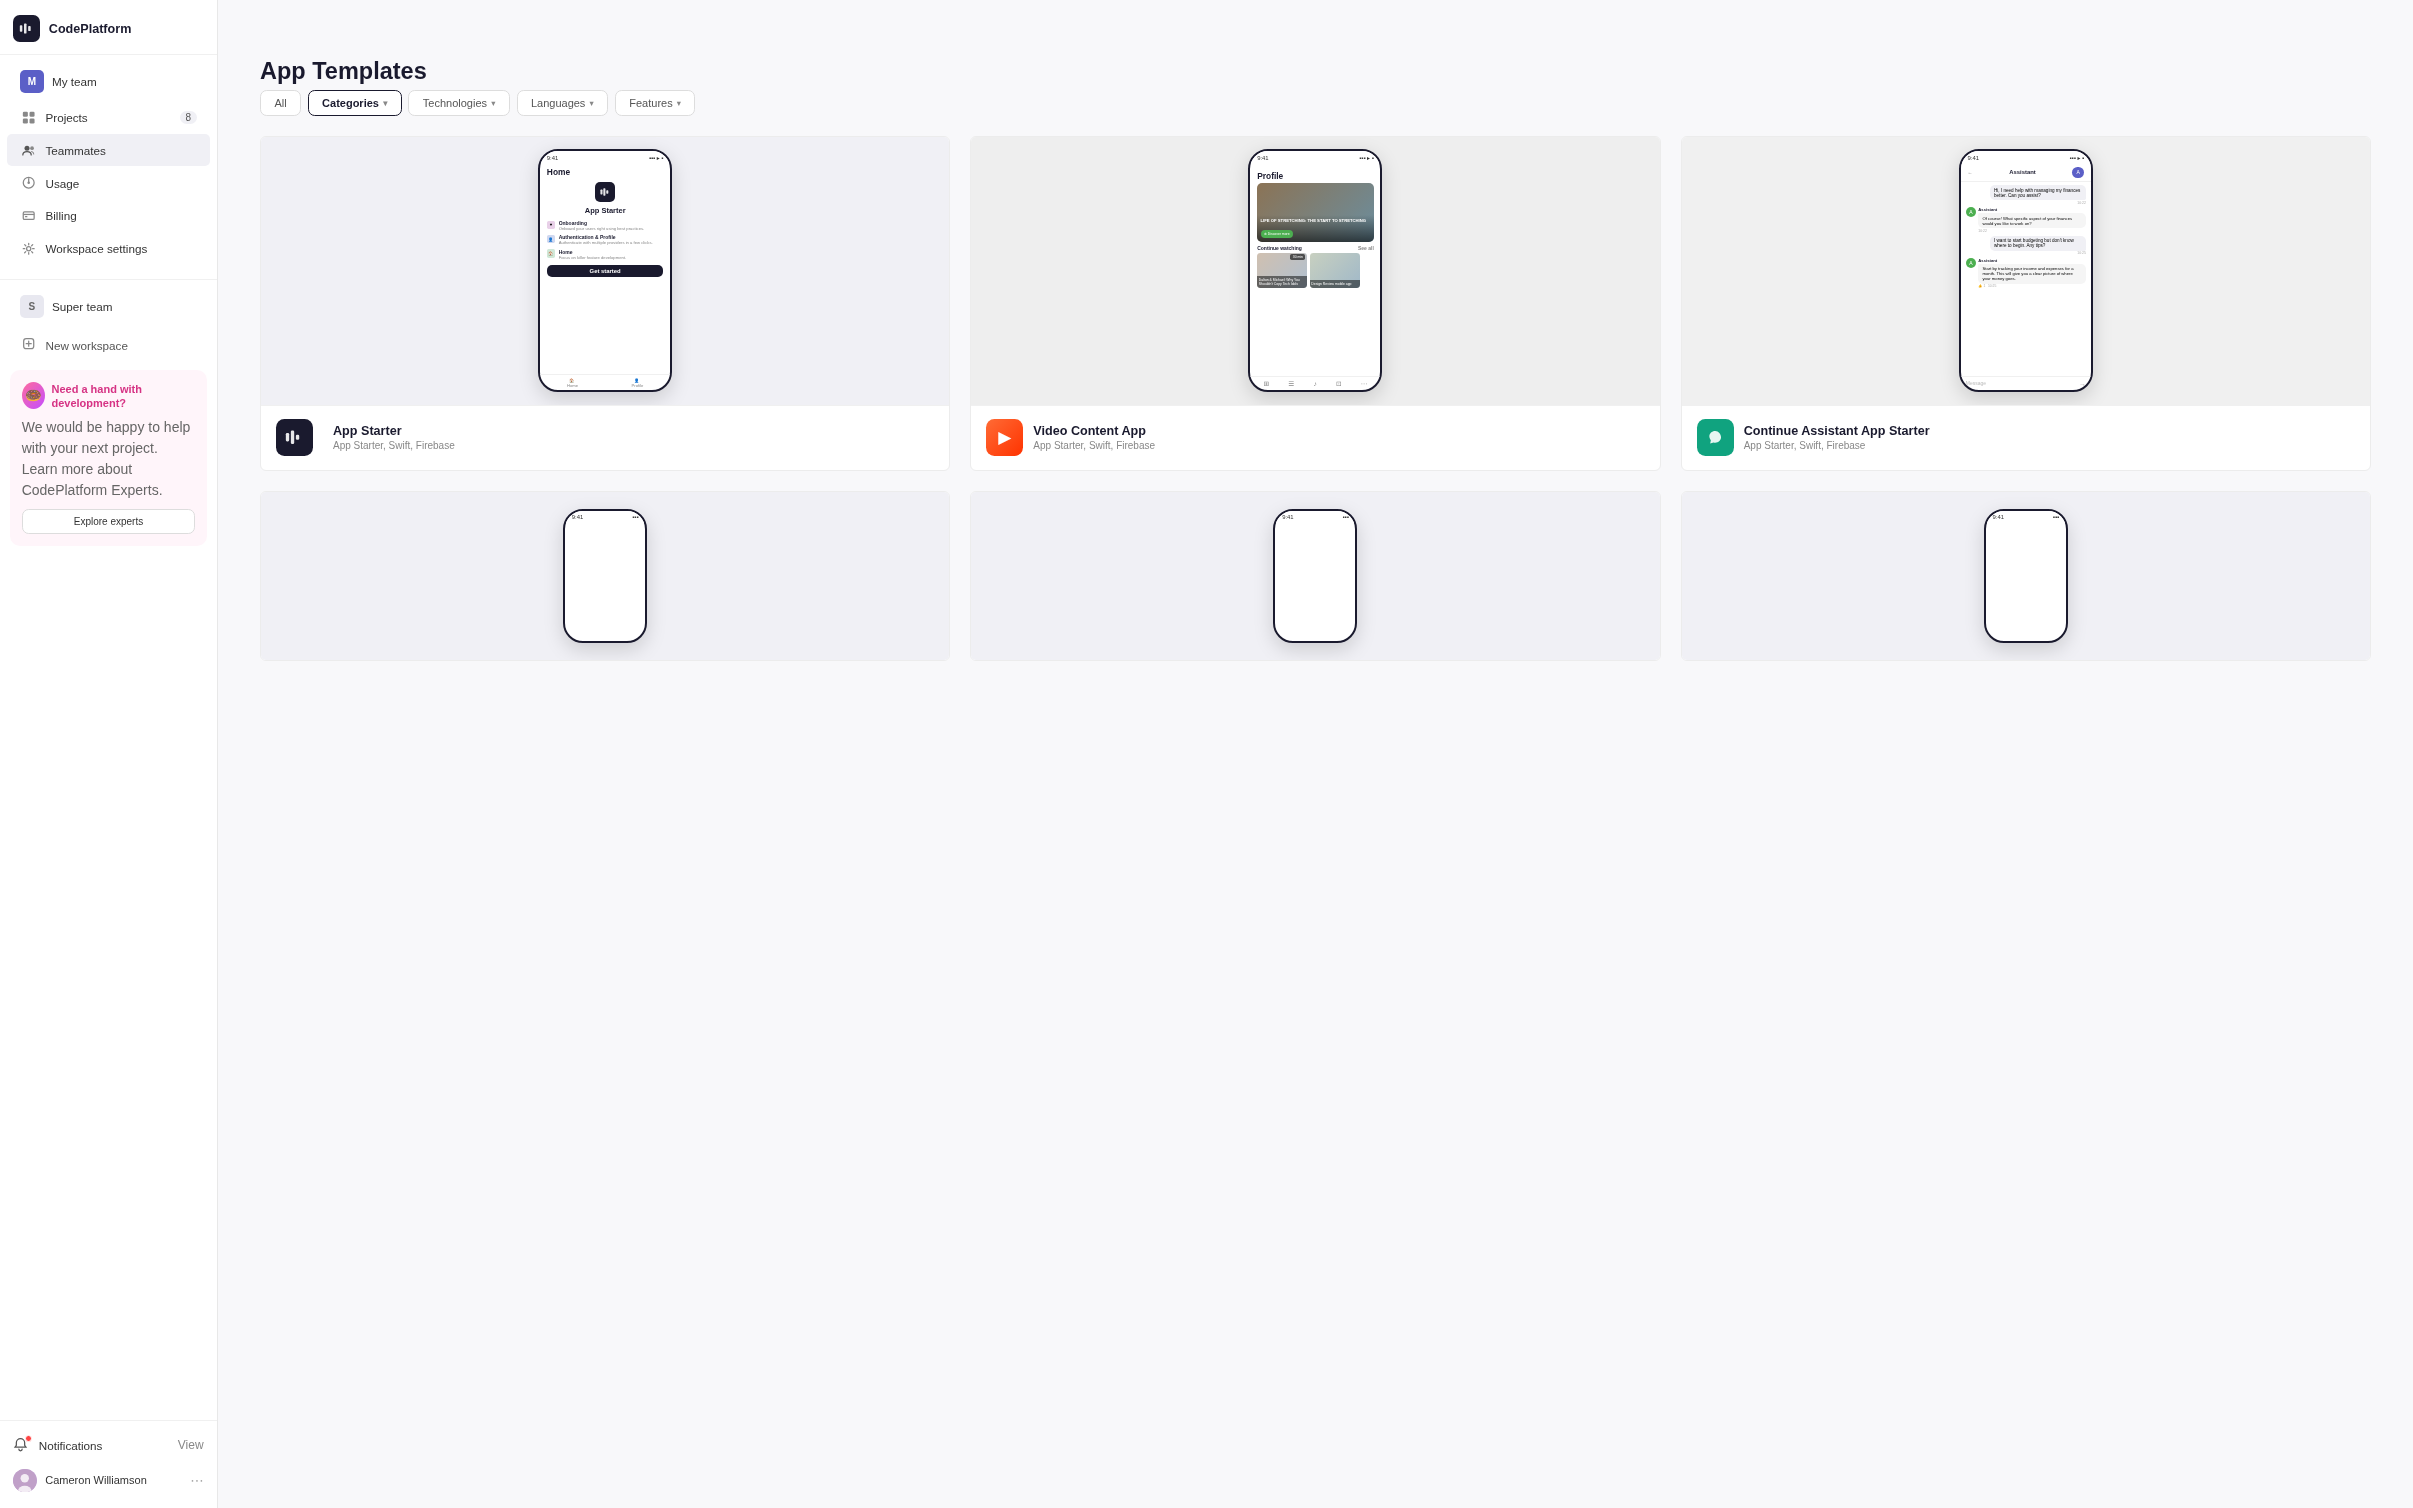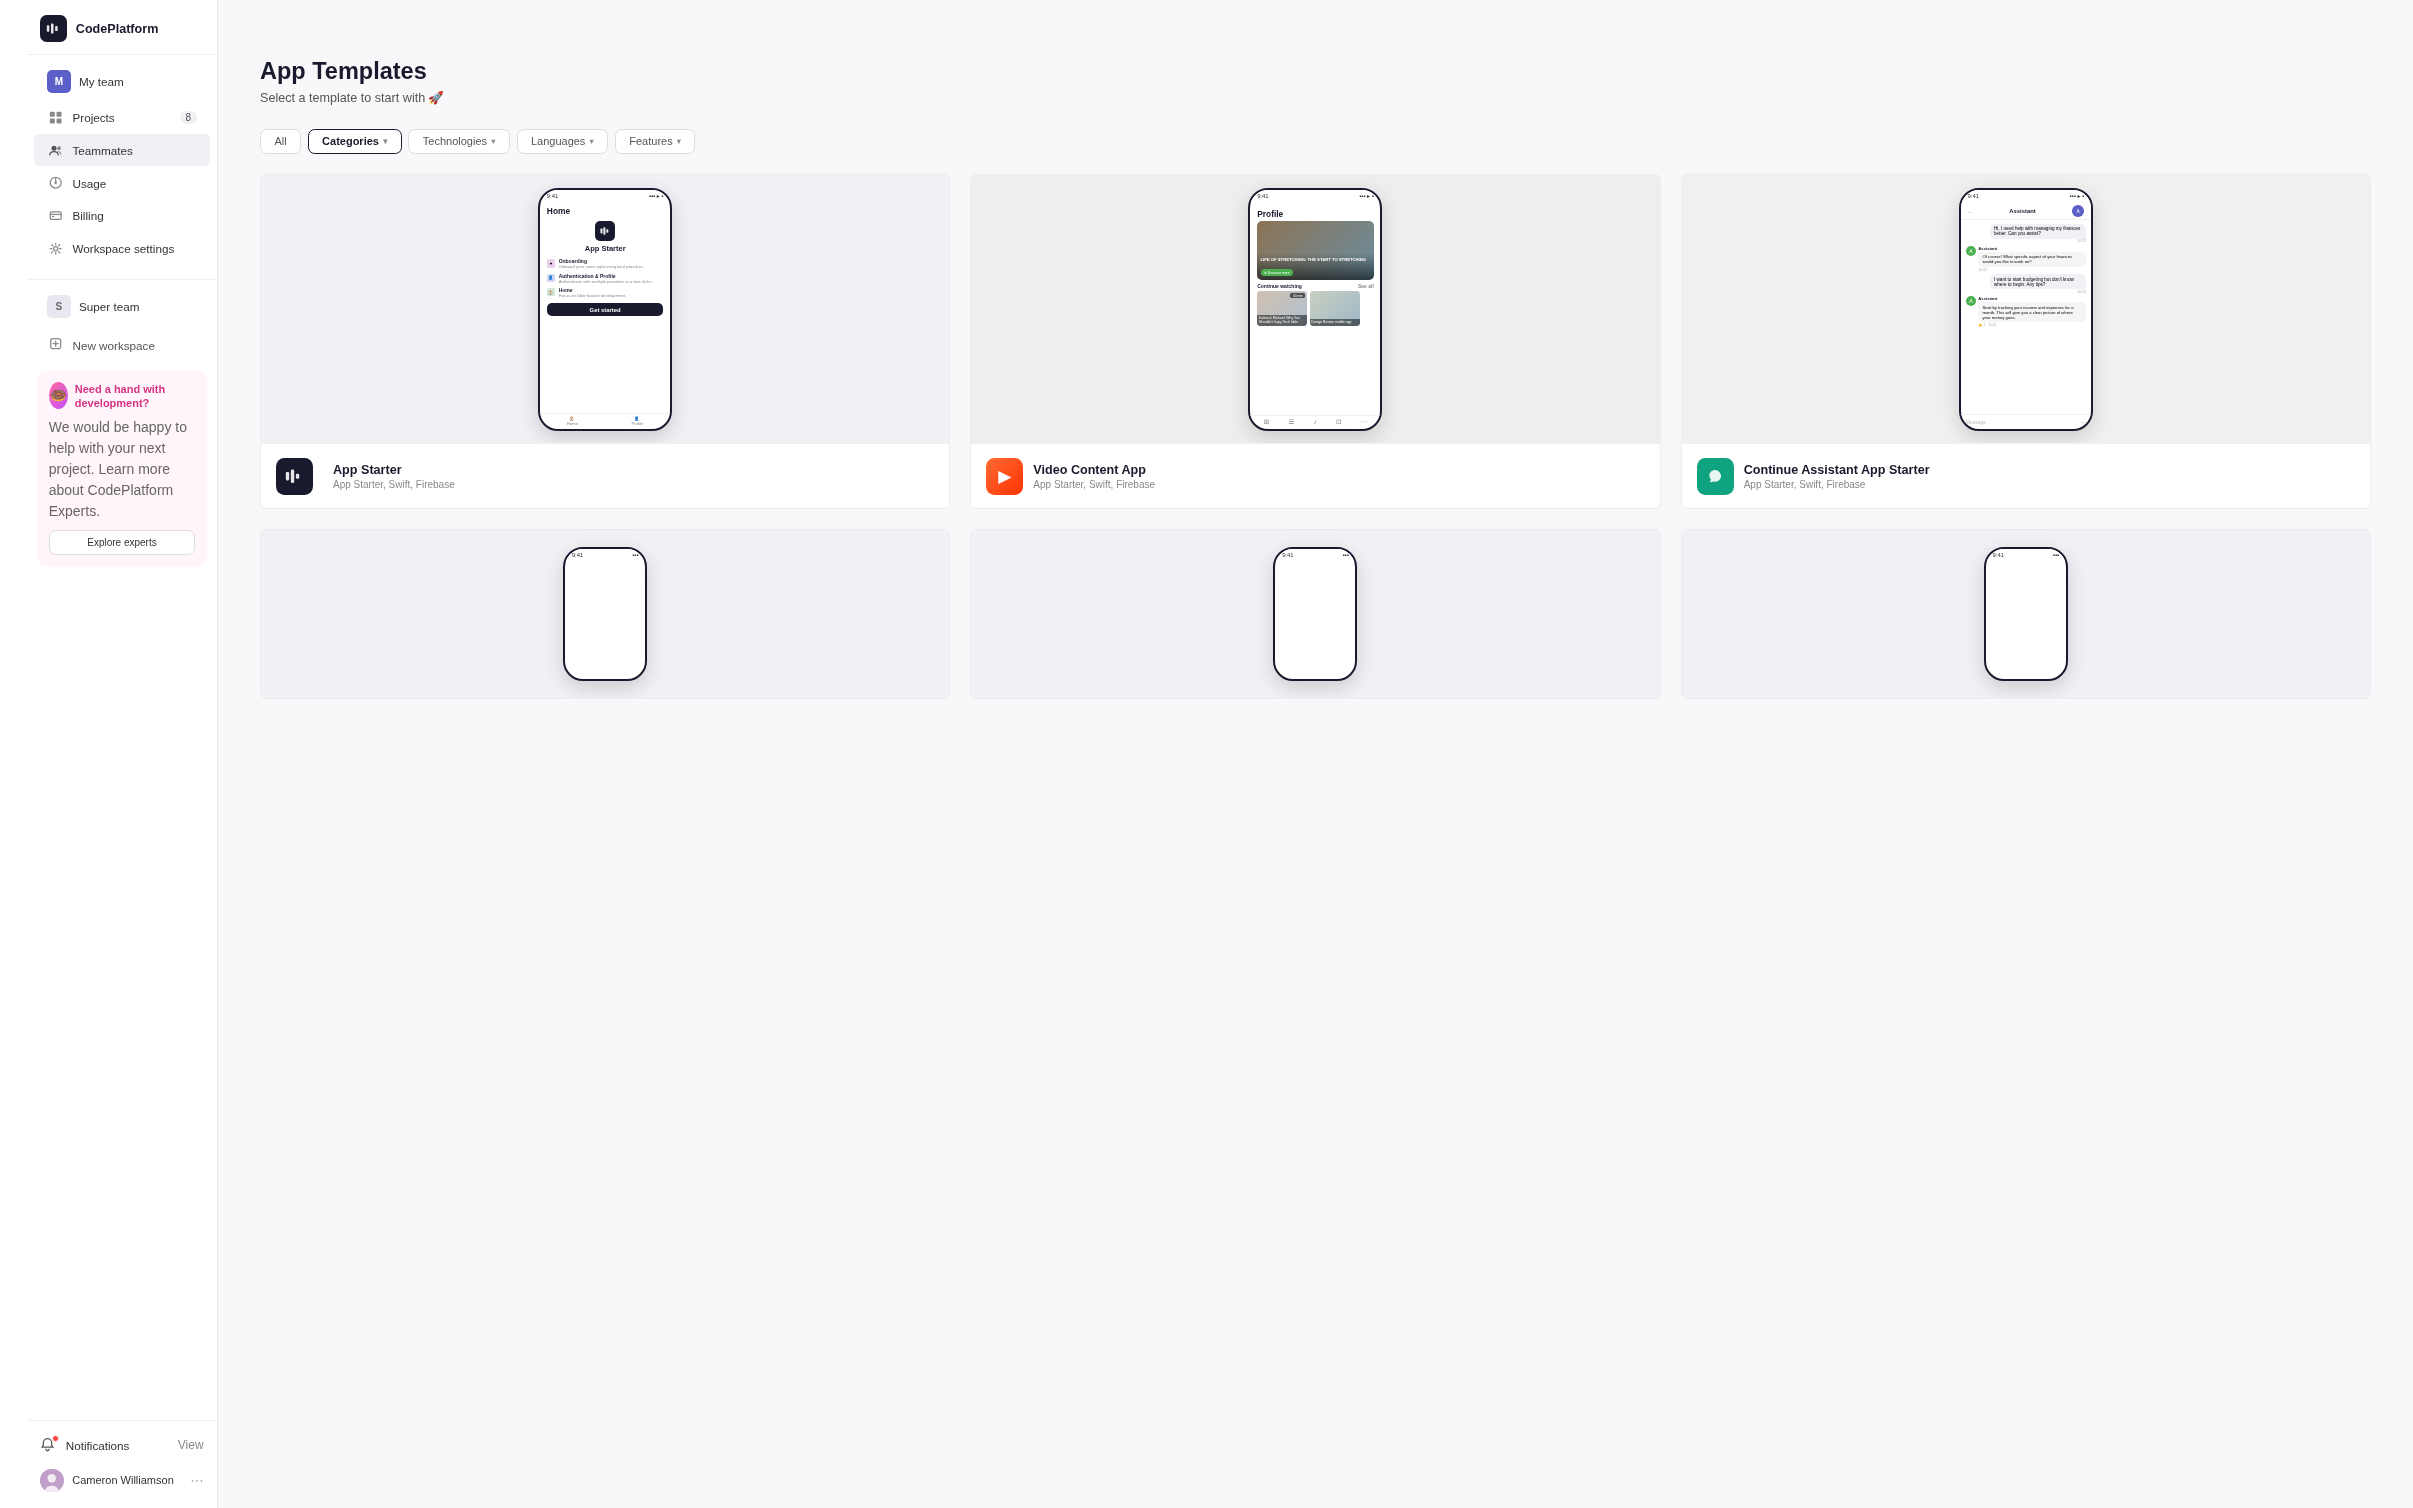--- a/index.html
+++ b/index.html
@@ -8,21 +8,20 @@
     
     .sidebar {
       width: 218px;
       min-width: 218px;
       background: #fff;
       border-right: 0.8px solid #e8e8e8;
       display: flex;
       flex-direction: column;
       height: 100vh;
       overflow-y: auto;
-      padding-left: 27px;
     }
     .sidebar-logo {
       display: flex;
       align-items: center;
       gap: 8.4px;
       padding: 15px 13.4px 11.7px;
       border-bottom: 0.8px solid #f0f0f0;
     }
     .logo-icon {
       width: 27px; height: 27px;
@@ -484,21 +483,20 @@
         </svg>
       </div>
       <span class="user-name">Cameron Williamson</span>
       <span class="more-icon">⋯</span>
     </div>
   </div>
 </div>
 
 <div class="main">
   <h1 class="page-title">App Templates</h1>
-  <p class="page-subtitle">Select a template to start with 🚀</p>
 
   <div class="filter-bar">
     <button class="filter-btn">All</button>
     <button class="filter-btn active">
       Categories <span class="filter-chevron">▾</span>
     </button>
     <button class="filter-btn">
       Technologies <span class="filter-chevron">▾</span>
     </button>
     <button class="filter-btn">

